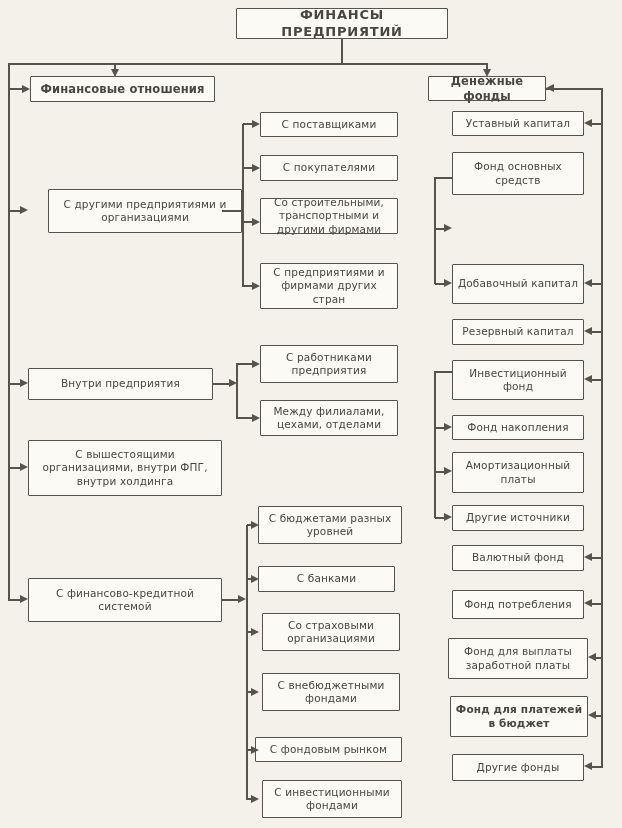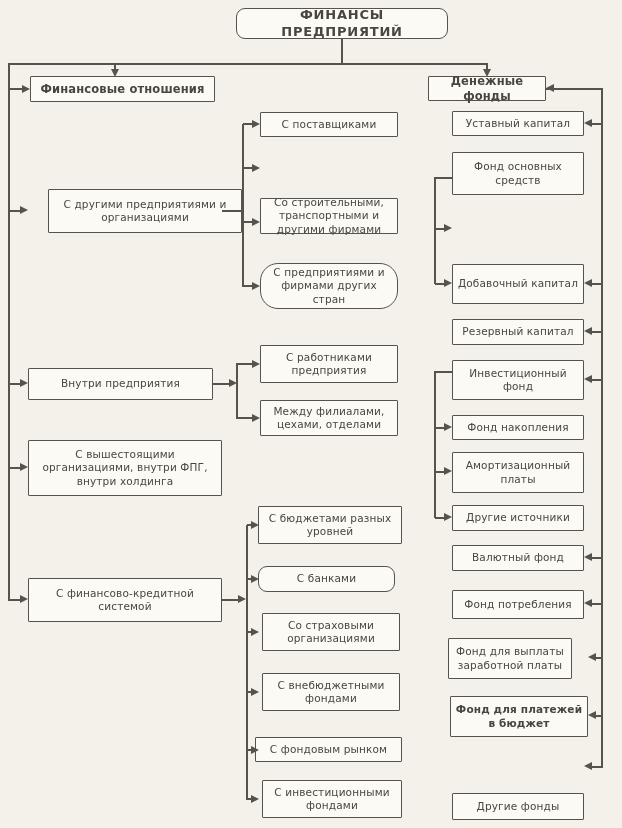--- a/index.html
+++ b/index.html
@@ -17,57 +17,58 @@
   i.ar,i.al,i.ad{position:absolute;width:0;height:0;display:block;}
   i.ar{border-top:4px solid transparent;border-bottom:4px solid transparent;border-left:8px solid var(--ink);}
   i.al{border-top:4px solid transparent;border-bottom:4px solid transparent;border-right:8px solid var(--ink);}
   i.ad{border-left:4px solid transparent;border-right:4px solid transparent;border-top:8px solid var(--ink);}
 </style>
 </head>
 <body>
 
 <div id="canvas">
 
-  <div class="box ttl" style="left:236px;top:8px;width:212px;height:31px;border-radius:9px;">ФИНАНСЫ ПРЕДПРИЯТИЙ</div>
+  <div class="box ttl" style="left:236px;top:8px;width:212px;height:31px;">ФИНАНСЫ ПРЕДПРИЯТИЙ</div>
 
   <div class="box hdr" style="left:30px;top:76px;width:185px;height:26px;">Финансовые отношения</div>
   <div class="box hdr" style="left:428px;top:76px;width:118px;height:25px;">Денежные фонды</div>
 
   <div class="box" style="left:28px;top:189px;width:194px;height:44px;margin-left:20px;">С другими предприятиями и организациями</div>
   <div class="box" style="left:28px;top:368px;width:185px;height:32px;">Внутри предприятия</div>
   <div class="box" style="left:28px;top:440px;width:194px;height:56px;">С вышестоящими организациями, внутри ФПГ, внутри холдинга</div>
   <div class="box" style="left:28px;top:578px;width:194px;height:44px;">С финансово-кредитной системой</div>
 
   <div class="box" style="left:260px;top:112px;width:138px;height:25px;">С поставщиками</div>
+  <div class="box" style="left:260px;top:155px;width:138px;height:26px;">С покупателями</div>
   <div class="box" style="left:260px;top:198px;width:138px;height:36px;">Со строительными, транспортными и другими фирмами</div>
-  <div class="box" style="left:260px;top:263px;width:138px;height:46px;border-radius:18px;">С предприятиями и фирмами других стран</div>
+  <div class="box" style="left:260px;top:263px;width:138px;height:46px;">С предприятиями и фирмами других стран</div>
 
   <div class="box" style="left:260px;top:345px;width:138px;height:38px;">С работниками предприятия</div>
   <div class="box" style="left:260px;top:400px;width:138px;height:36px;">Между филиалами, цехами, отделами</div>
 
   <div class="box" style="left:258px;top:506px;width:144px;height:38px;">С бюджетами разных уровней</div>
-  <div class="box" style="left:258px;top:566px;width:137px;height:26px;border-radius:9px;">С банками</div>
+  <div class="box" style="left:258px;top:566px;width:137px;height:26px;">С банками</div>
   <div class="box" style="left:262px;top:613px;width:138px;height:38px;">Со страховыми организациями</div>
   <div class="box" style="left:262px;top:673px;width:138px;height:38px;">С внебюджетными фондами</div>
   <div class="box" style="left:255px;top:737px;width:147px;height:25px;">С фондовым рынком</div>
   <div class="box" style="left:262px;top:780px;width:140px;height:38px;">С инвестиционными фондами</div>
 
   <div class="box" style="left:452px;top:111px;width:132px;height:25px;">Уставный капитал</div>
   <div class="box" style="left:452px;top:152px;width:132px;height:43px;">Фонд основных средств</div>
   <div class="box" style="left:452px;top:264px;width:132px;height:40px;">Добавочный капитал</div>
   <div class="box" style="left:452px;top:319px;width:132px;height:26px;">Резервный капитал</div>
   <div class="box" style="left:452px;top:360px;width:132px;height:40px;">Инвестиционный фонд</div>
   <div class="box" style="left:452px;top:415px;width:132px;height:25px;">Фонд накопления</div>
   <div class="box" style="left:452px;top:452px;width:132px;height:41px;">Амортизационный платы</div>
   <div class="box" style="left:452px;top:505px;width:132px;height:26px;">Другие источники</div>
   <div class="box" style="left:452px;top:545px;width:132px;height:26px;">Валютный фонд</div>
   <div class="box" style="left:452px;top:590px;width:132px;height:29px;">Фонд потребления</div>
-  <div class="box" style="left:448px;top:638px;width:124px;height:41px;">Фонд для выплаты заработной платы</div>
+  <div class="box" style="left:448px;top:638px;width:140px;height:41px;">Фонд для выплаты заработной платы</div>
   <div class="box" style="left:450px;top:696px;width:138px;height:41px;font-weight:bold;">Фонд для платежей в бюджет</div>
-  <div class="box" style="left:452px;top:754px;width:132px;height:27px;margin-top:39px;">Другие фонды</div>
+  <div class="box" style="left:452px;top:754px;width:132px;height:27px;">Другие фонды</div>
 
   <i class="vl" style="left:341px;top:39px;height:24px;"></i>
   <i class="hl" style="left:8px;top:63px;width:479px;"></i>
   <i class="vl" style="left:8px;top:63px;height:537px;"></i>
   <i class="vl" style="left:114px;top:63px;height:7px;"></i>
   <i class="vl" style="left:486px;top:63px;height:7px;"></i>
   <i class="hl" style="left:8px;top:88px;width:14px;"></i>
   <i class="hl" style="left:8px;top:210px;width:12px;"></i>
   <i class="hl" style="left:8px;top:383px;width:12px;"></i>
   <i class="hl" style="left:8px;top:467px;width:12px;"></i>

